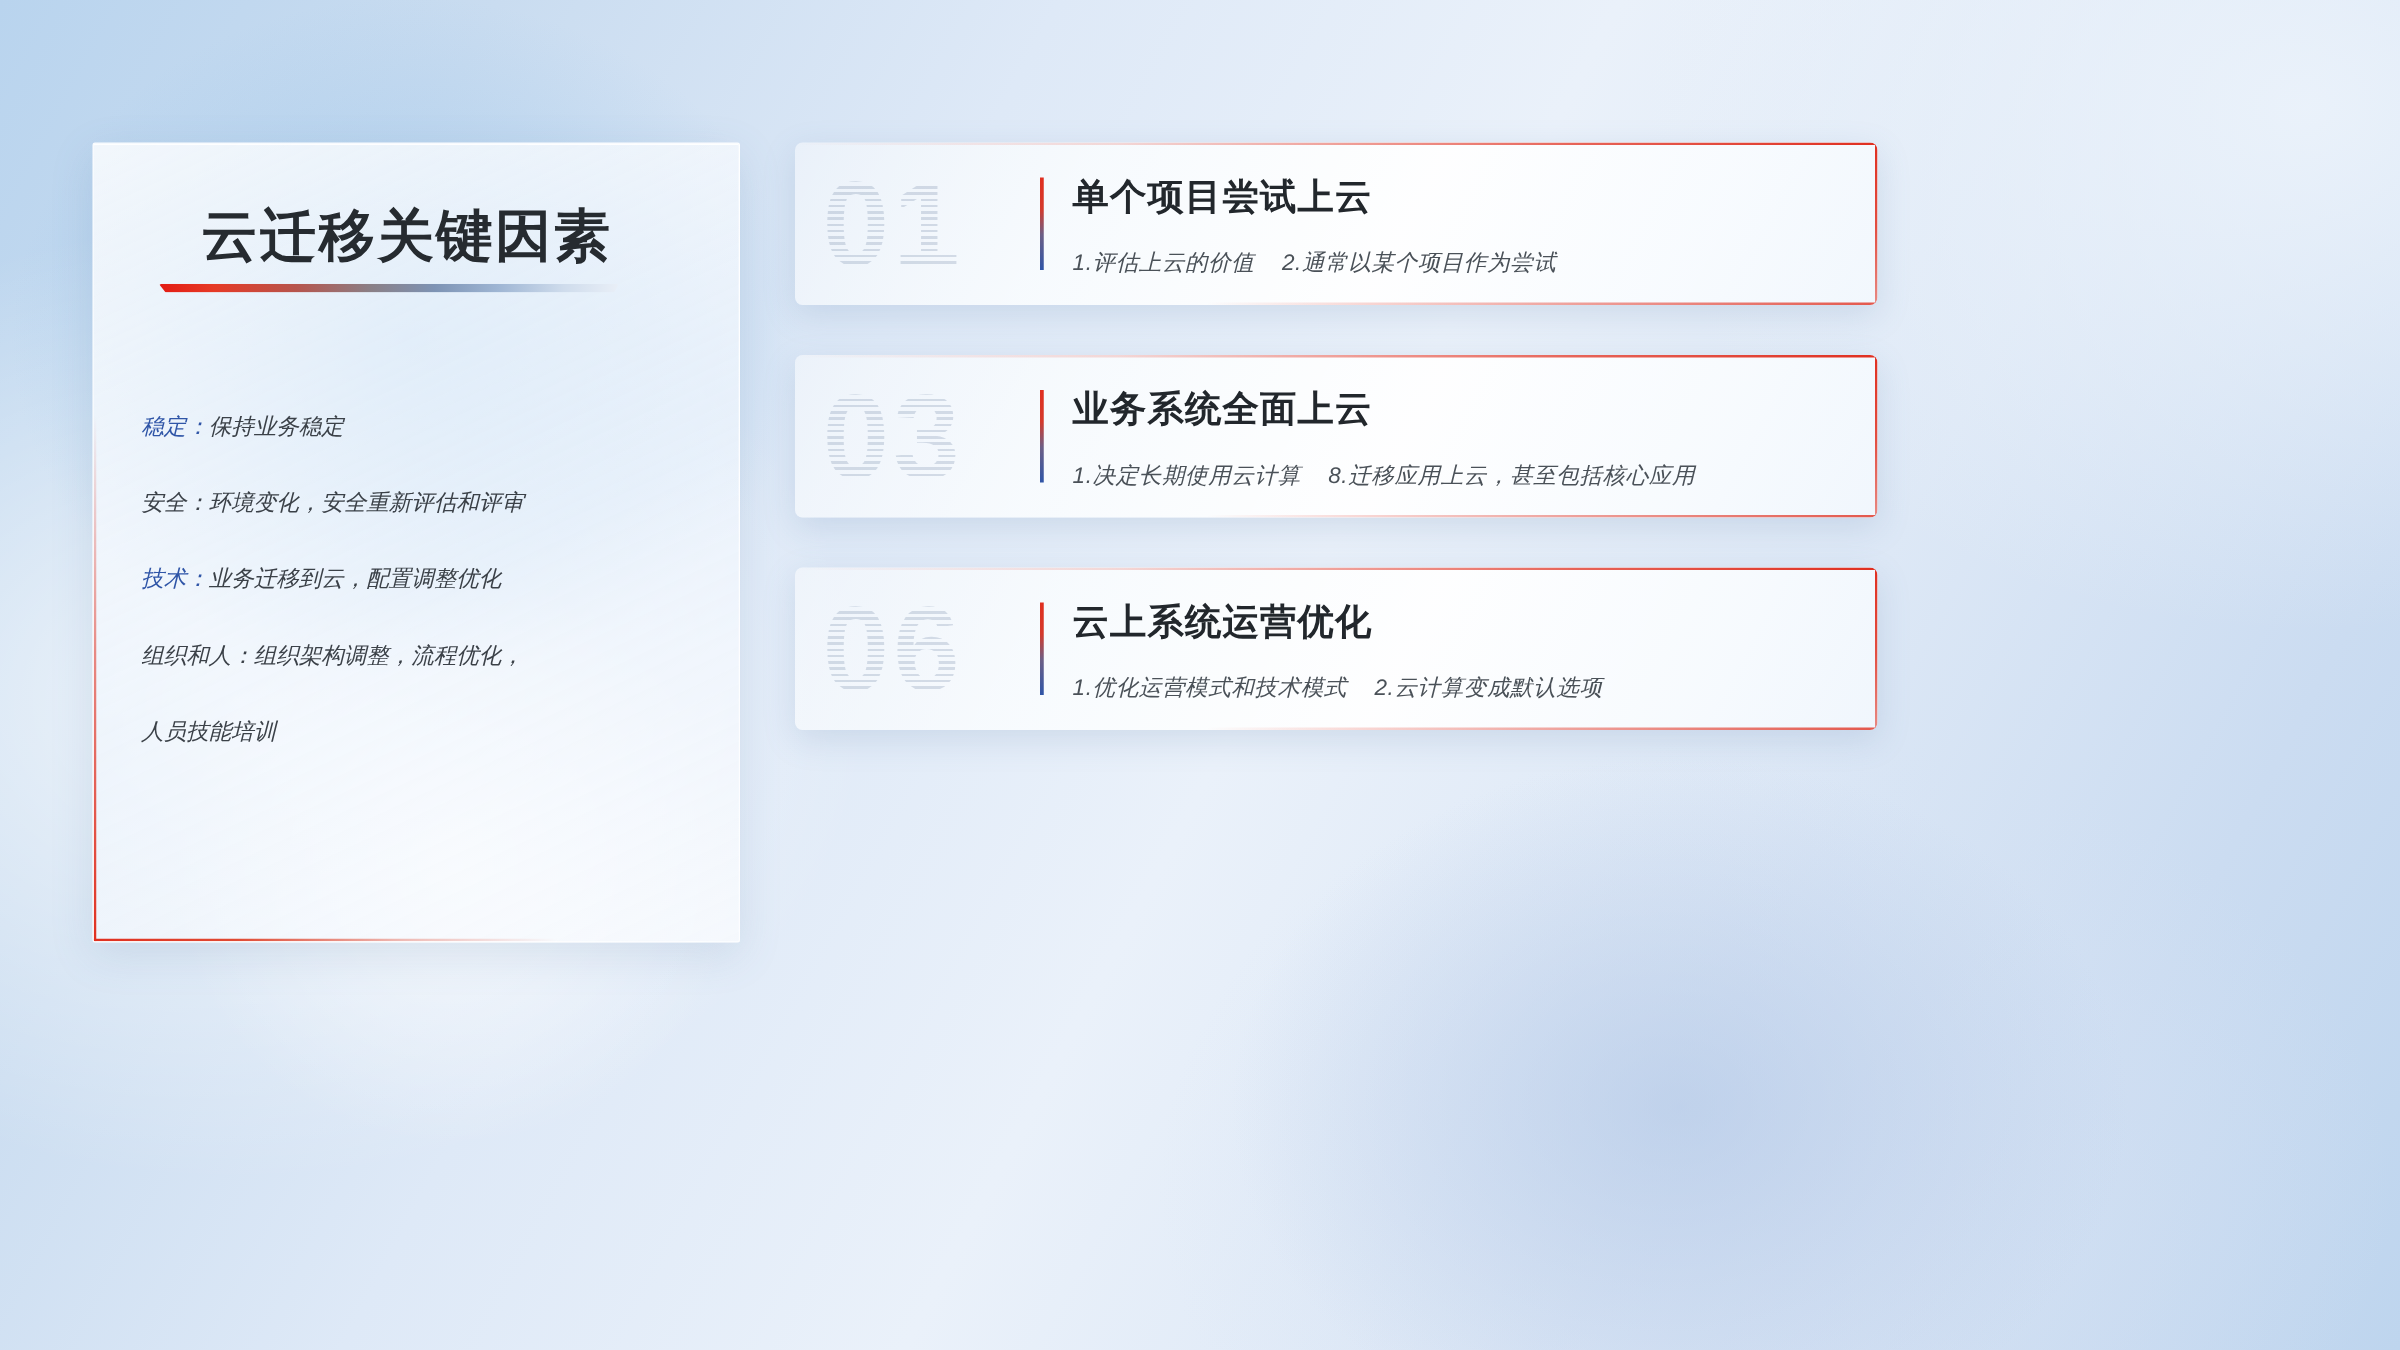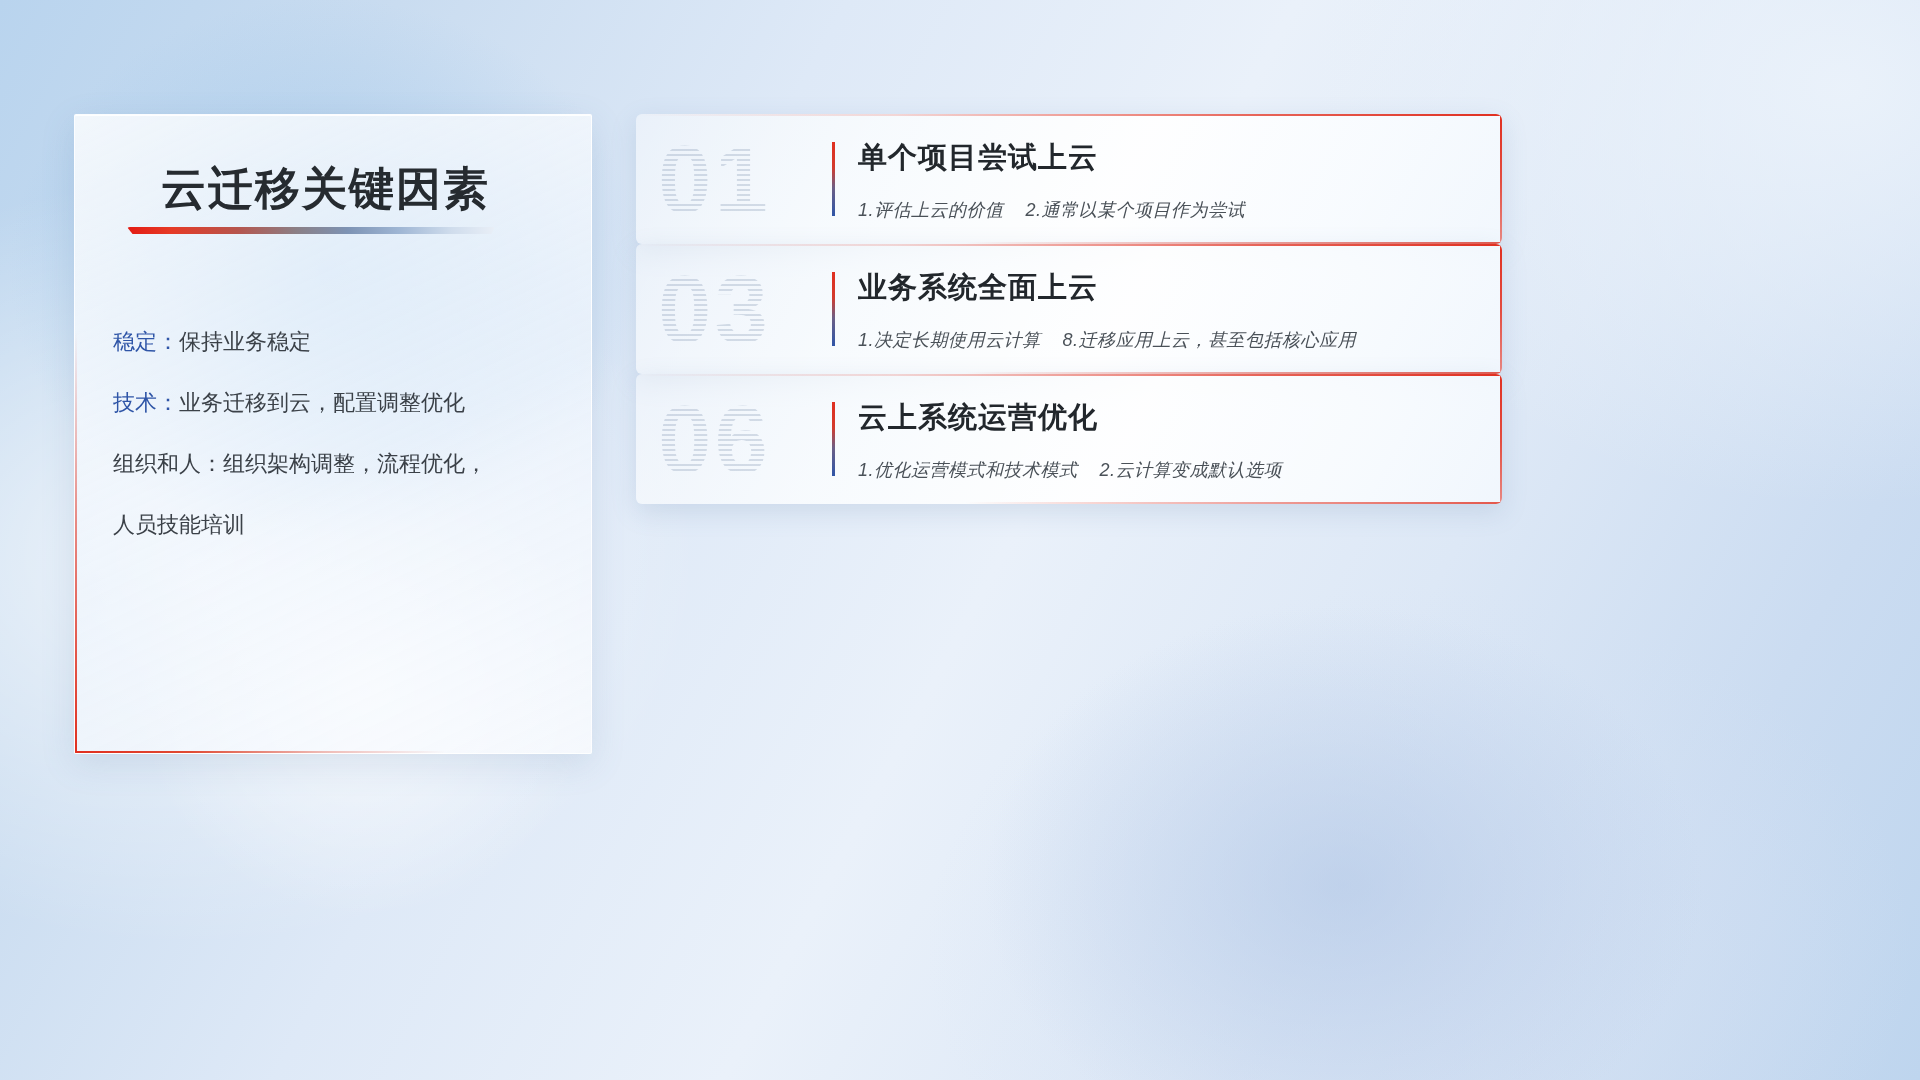--- a/index.html
+++ b/index.html
@@ -67,29 +67,29 @@
     border-radius:3px;
     background:linear-gradient(90deg,
         #e31b13 0%, #e63a26 12%, #b6554d 30%,
         #8a7f86 46%, #7d93b4 60%, #9fb6d4 74%,
         #cfdcec 88%, #e9eff7 100%);
     clip-path:polygon(0 0, 100% 0, 99% 100%, 1.5% 100%);
   }
 
   .facts { position:absolute; left:38px; top:196px; width:470px; }
   .fact {
-    font-size:22px; line-height:61px; color:#3b4148; white-space:nowrap;
+    font-size:18px; line-height:61px; color:#3b4148; white-space:nowrap;font-style:italic;
   }
   .fact .k { color:#2f55a7; }
   .fact.gray .k { color:#3b4148; }
 
   
   .cards { position:absolute; left:636px; top:114px; width:866px; }
   .card {
-    position:relative; height:130px; 
+    position:relative; height:130px; margin-bottom:40px;
     border-radius:6px;
     background:linear-gradient(118deg,
         rgba(255,255,255,.46) 0%,
         rgba(252,254,255,.80) 26%,
         rgba(255,255,255,.95) 56%,
         rgba(249,252,255,.92) 82%,
         rgba(244,249,254,.86) 100%);
     box-shadow:0 8px 26px rgba(92,126,172,.18);
     overflow:hidden;
   }
@@ -147,20 +147,21 @@
   <div class="bg-wash-c"></div>
 </div>
 
 <div class="stage">
 
   <div class="left-card">
     <div class="panel-title">云迁移关键因素</div>
     <div class="title-rule"></div>
     <div class="facts">
         <div class="fact"><span class="k">稳定：</span><span class="v">保持业务稳定</span></div>
+        <div class="fact gray"><span class="k">安全：</span><span class="v">环境变化，安全重新评估和评审</span></div>
         <div class="fact"><span class="k">技术：</span><span class="v">业务迁移到云，配置调整优化</span></div>
         <div class="fact gray"><span class="k">组织和人：</span><span class="v">组织架构调整，流程优化，</span></div>
         <div class="fact gray"><span class="v">人员技能培训</span></div>
       </div>
   </div>
 
   <div class="cards">
       <div class="card">
         <div class="edge-top"></div>
         <div class="edge-right"></div>

